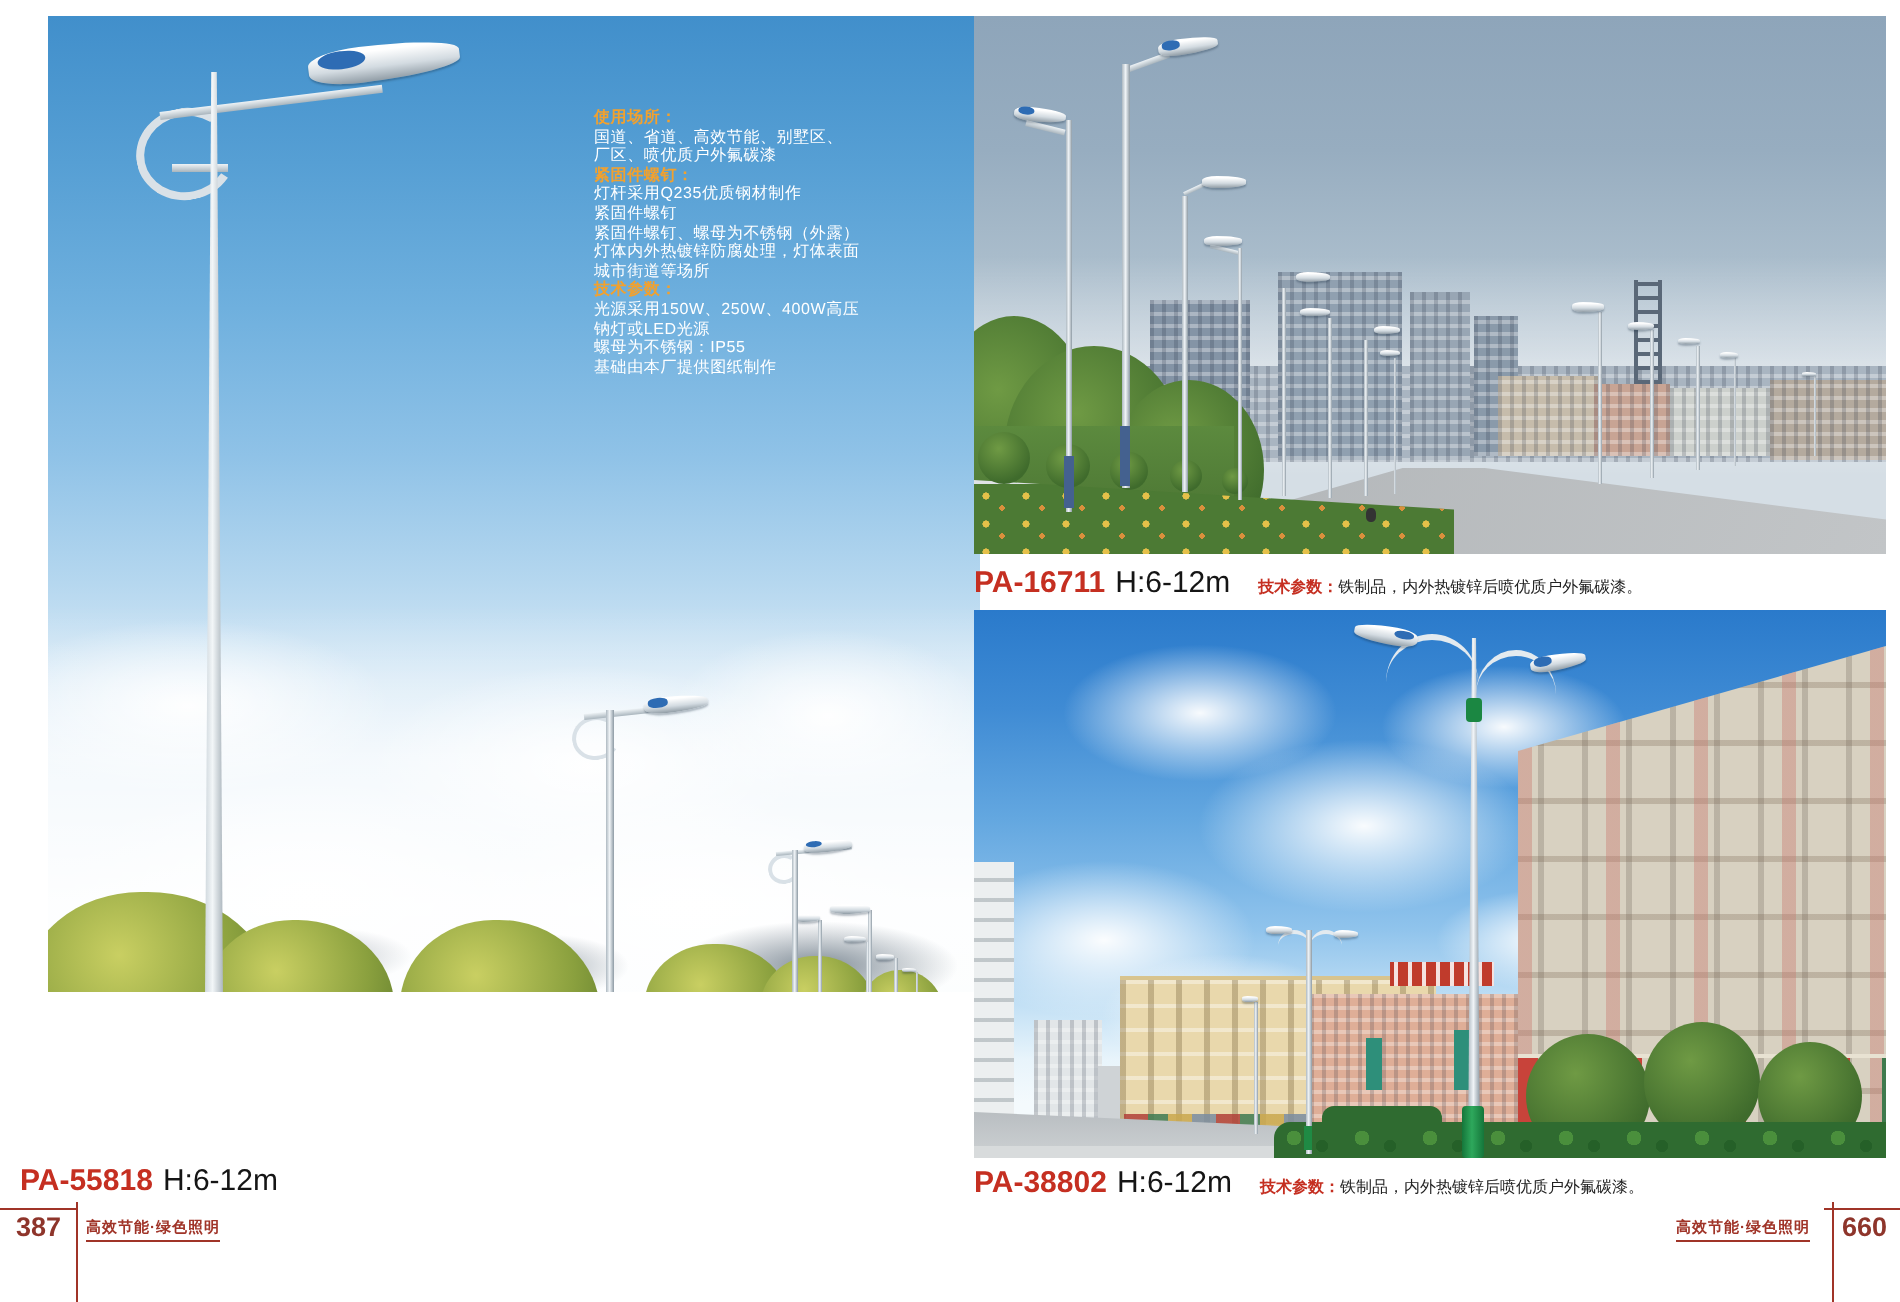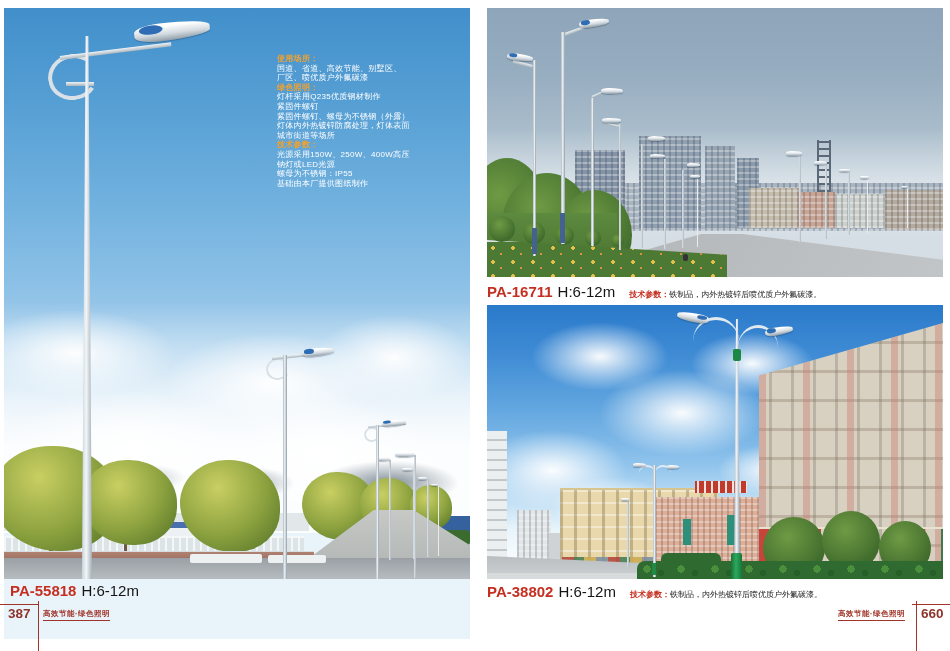--- a/index.html
+++ b/index.html
@@ -27,21 +27,21 @@
   .prod .hv{color:#151515;margin-left:5px;}
   .prod .tl{font-size:8px;font-weight:bold;color:#c52f21;margin-left:14px;}
   .prod .tt{font-size:8px;color:#222;}
   .pageno{position:absolute;font-size:13.5px;font-weight:bold;color:#8e352b;}
   .slogan{position:absolute;font-size:7.5px;font-weight:bold;color:#a03428;border-bottom:1px solid #a03428;padding-bottom:1px;letter-spacing:.5px;white-space:nowrap;}
   .redline{position:absolute;background:#a03428;}
 </style>
 </head>
 <body>
 
-<div class="photo" style="left:4px;top:8px;width:466px;height:631px;background:linear-gradient(180deg,#418fcb 0%,#569fd4 15%,#6fb0de 30%,#8fc2e7 45%,#b5d7ef 58%,#d7e9f6 68%,#e9f3fa 76%);">
+<div class="photo" style="left:24px;top:8px;width:466px;height:488px;background:linear-gradient(180deg,#418fcb 0%,#569fd4 15%,#6fb0de 30%,#8fc2e7 45%,#b5d7ef 58%,#d7e9f6 68%,#e9f3fa 76%);">
 
   <div class="cloud" style="left:-70px;top:285px;width:280px;height:120px;"></div>
   <div class="cloud" style="left:120px;top:305px;width:300px;height:140px;"></div>
   <div class="cloud" style="left:280px;top:290px;width:220px;height:120px;"></div>
   <div class="cloud" style="left:-40px;top:360px;width:340px;height:160px;"></div>
   <div class="cloud" style="left:160px;top:370px;width:320px;height:150px;"></div>
   <div class="el" style="left:0;top:295px;width:466px;height:230px;background:linear-gradient(180deg,rgba(255,255,255,0) 0%,rgba(255,255,255,.55) 35%,rgba(255,255,255,.92) 65%,rgba(255,255,255,.85) 100%);"></div>
   <div class="dcloud" style="left:285px;top:443px;width:200px;height:64px;"></div>
   <div class="dcloud" style="left:180px;top:452px;width:130px;height:46px;opacity:.7;"></div>
   <div class="dcloud" style="left:80px;top:450px;width:120px;height:40px;opacity:.45;"></div>
@@ -104,21 +104,21 @@
   <div class="arm" style="left:56px;top:48px;width:112px;height:4px;transform:rotate(-7deg);"></div>
   <div class="lamphead" style="left:130px;top:14px;width:76px;height:18px;transform:rotate(-7deg);">
       <i></i>
     </div>
   <div class="pole" style="left:76px;top:28px;width:14px;height:543px;clip-path:polygon(40% 0,60% 0,86% 100%,14% 100%);background:linear-gradient(90deg,#b9c4cc,#f2f6f8 45%,#8b98a2);"></div>
 
   <div class="ann" style="left:273px;top:46px;">
     <div class="h">使用场所：</div>
     <div>国道、省道、高效节能、别墅区、</div>
     <div>厂区、喷优质户外氟碳漆</div>
-    <div class="h">绿色照明：</div>
+    <div class="h">紧固件螺钉：</div>
     <div>灯杆采用Q235优质钢材制作</div>
     <div>紧固件螺钉</div>
     <div>紧固件螺钉、螺母为不锈钢（外露）</div>
     <div>灯体内外热镀锌防腐处理，灯体表面</div>
     <div>城市街道等场所</div>
     <div class="h">技术参数：</div>
     <div>光源采用150W、250W、400W高压</div>
     <div>钠灯或LED光源</div>
     <div>螺母为不锈钢：IP55</div>
     <div>基础由本厂提供图纸制作</div>

